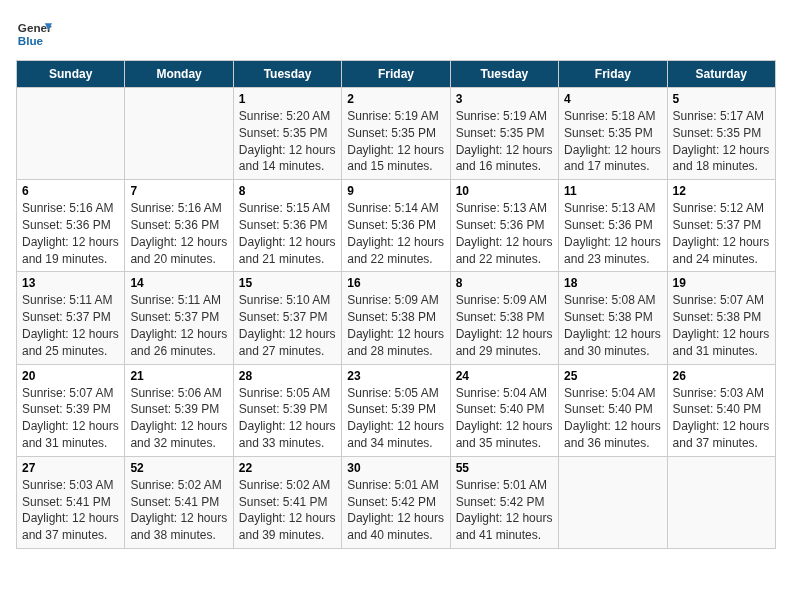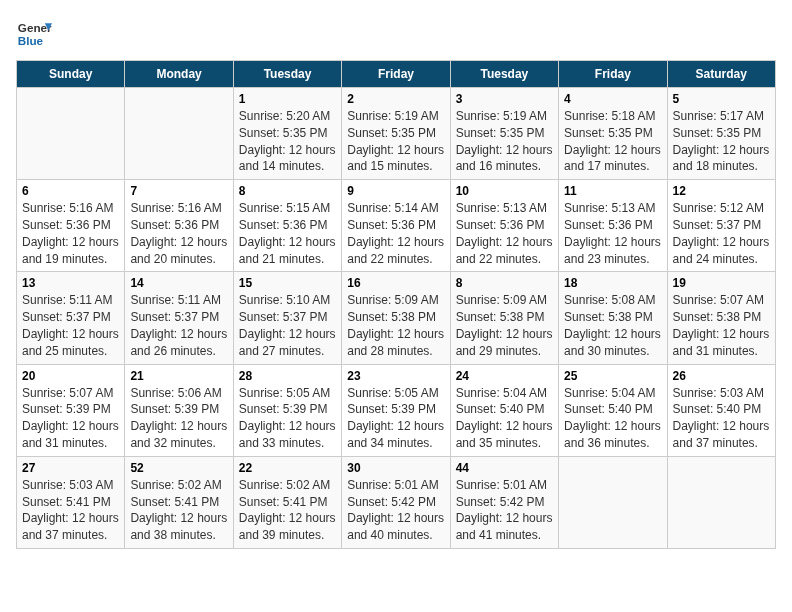--- a/index.html
+++ b/index.html
@@ -293,21 +293,21 @@
 Sunset: 5:41 PM
 Daylight: 12 hours and 39 minutes.</div>
         </td>
         <td>
           <span class="day-number">30</span>
           <div class="day-info">Sunrise: 5:01 AM
 Sunset: 5:42 PM
 Daylight: 12 hours and 40 minutes.</div>
         </td>
         <td>
-          <span class="day-number">44</span>
+          <span class="day-number">55</span>
           <div class="day-info">Sunrise: 5:01 AM
 Sunset: 5:42 PM
 Daylight: 12 hours and 41 minutes.</div>
         </td>
         <td class="empty"></td>
         <td class="empty"></td>
       </tr>
     </tbody>
 </table>
 

